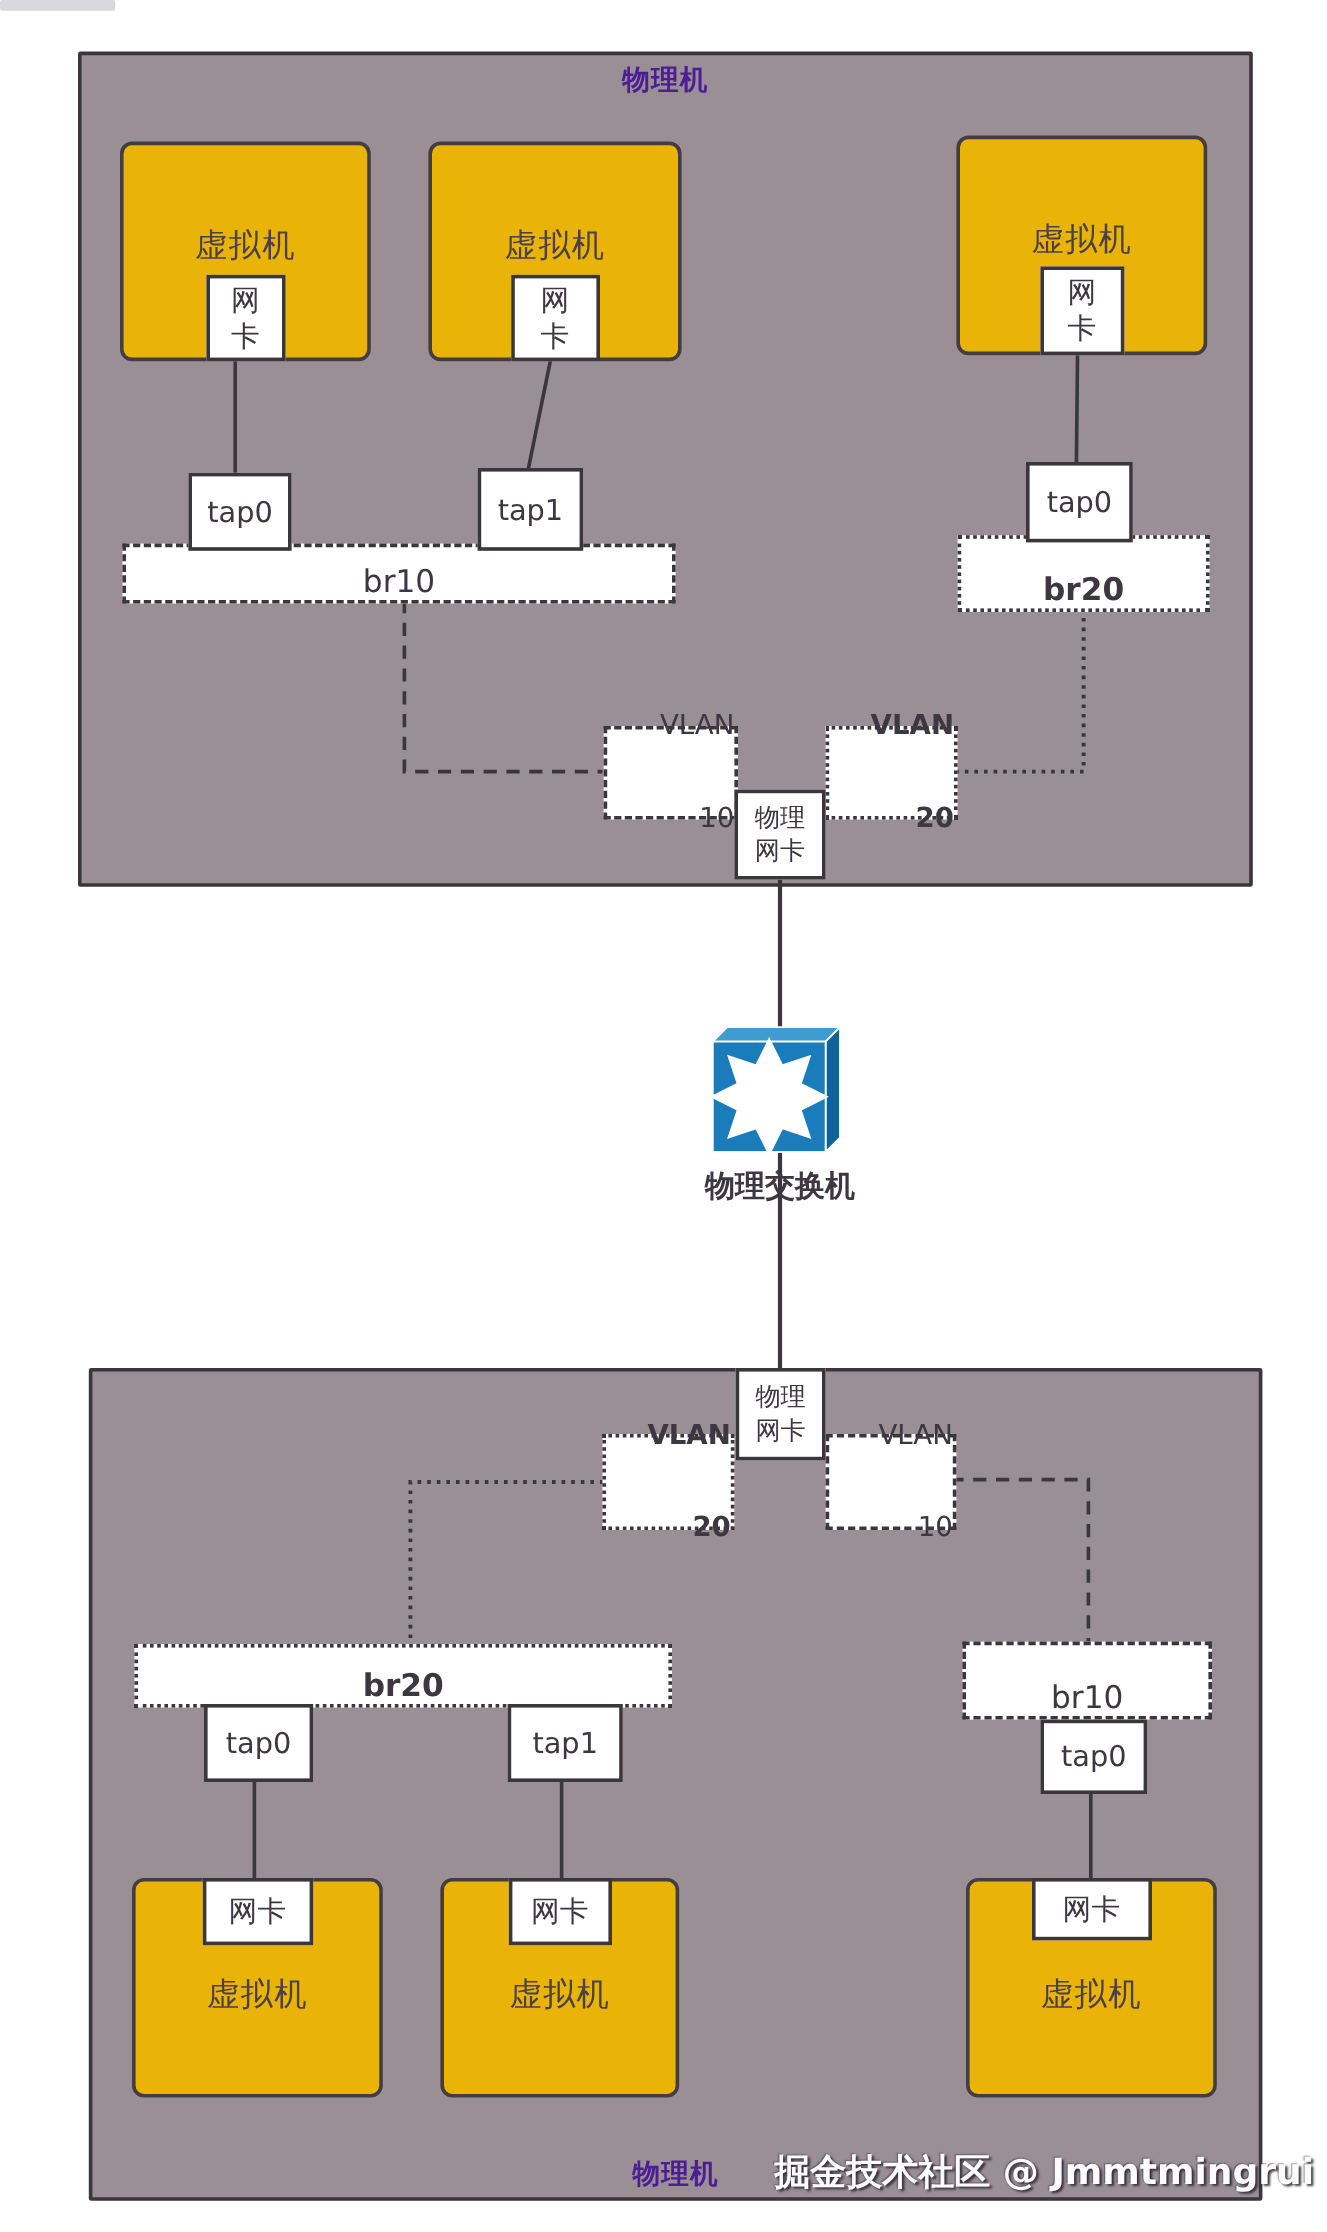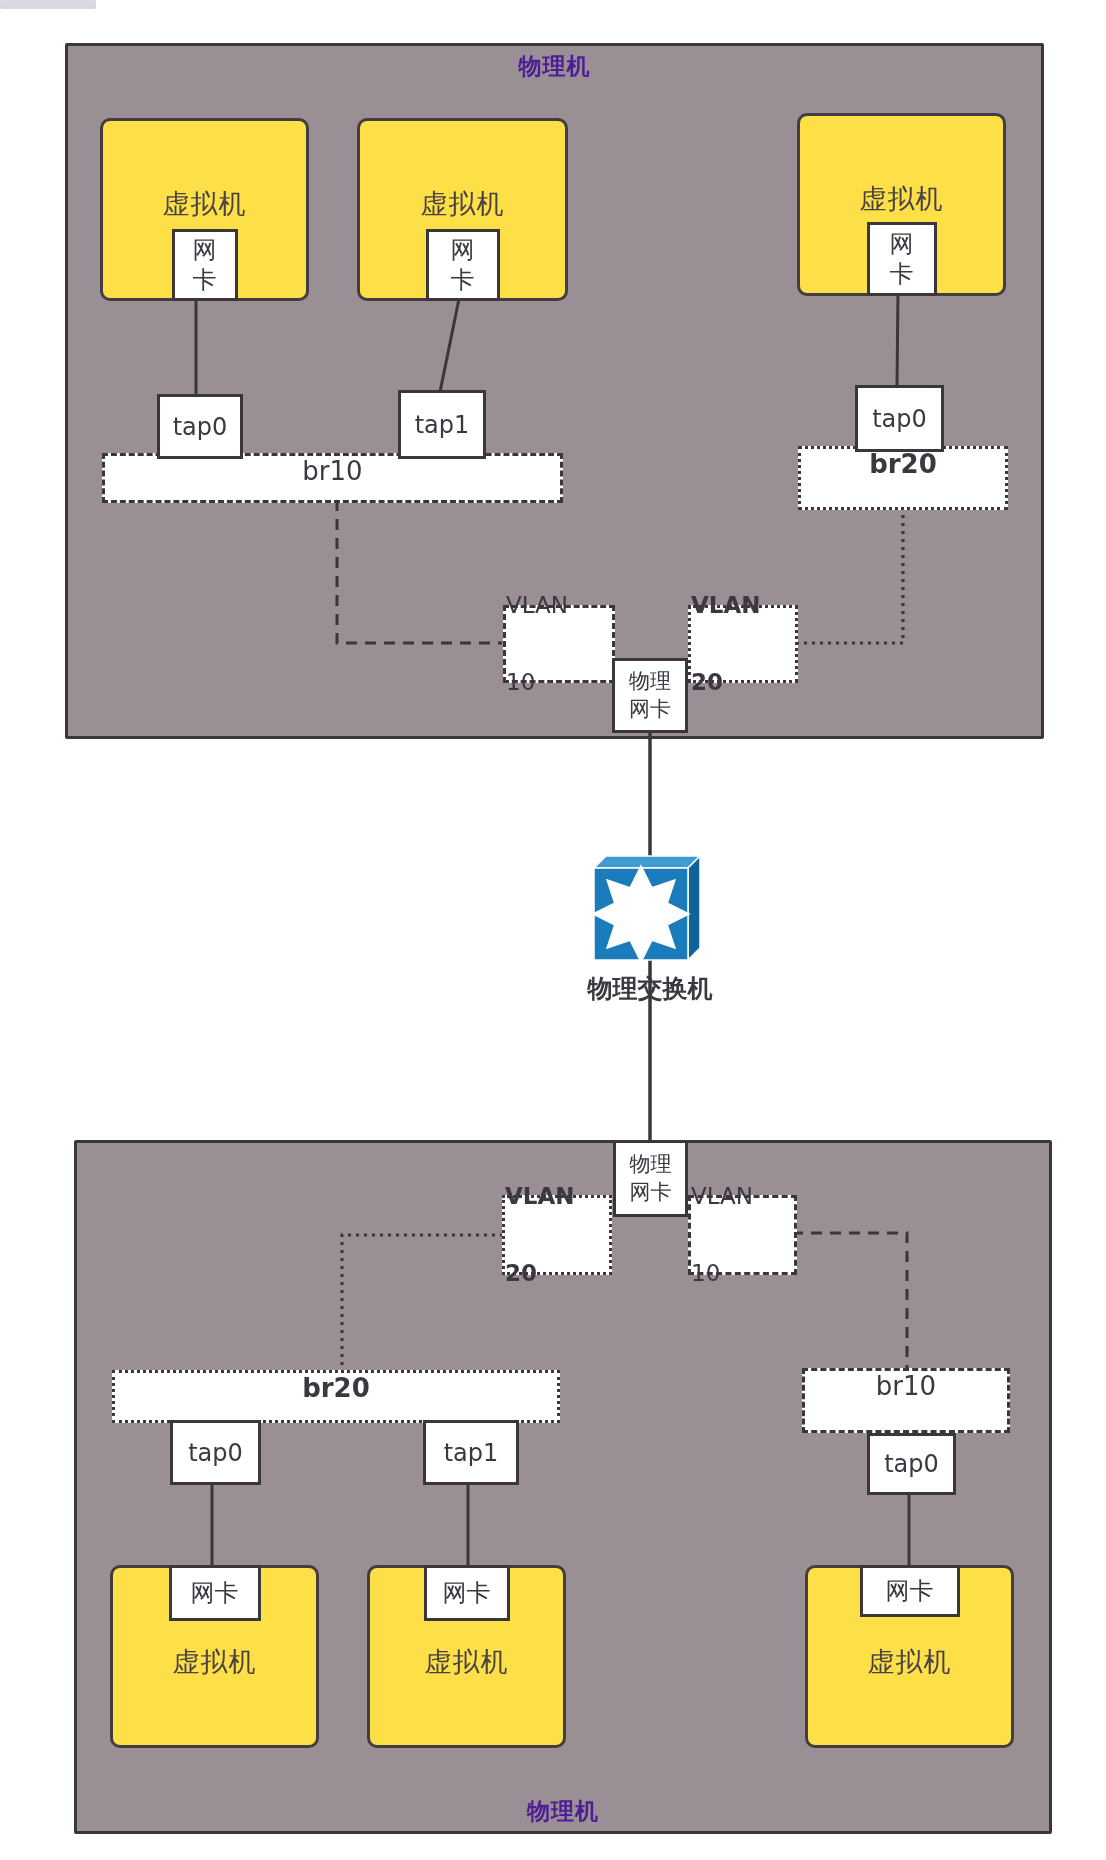--- a/index.html
+++ b/index.html
@@ -10,39 +10,39 @@
   
   .host{
     position:absolute;background:#9a8f95;border:3px solid #3b363a;border-radius:2px;z-index:0;
   }
   .host-label{
     position:absolute;left:0;right:0;text-align:center;
     color:#4c1d95;font-size:23px;font-weight:bold;letter-spacing:1px;z-index:4;
   }
   
   .vm{
-    position:absolute;background:#fde047;border:3px solid #433c40;border-radius:10px;z-index:2;
+    position:absolute;background:#eab308;border:3px solid #433c40;border-radius:10px;z-index:2;
   }
   .vm-label{
     position:absolute;left:0;right:0;text-align:center;
     font-size:27px;color:#4a4145;letter-spacing:1px;
   }
   
   .wbox{
     position:absolute;background:#ffffff;border:3px solid #3b363a;z-index:3;
     display:flex;align-items:center;justify-content:center;text-align:center;
   }
   .nic-v{flex-direction:column;font-size:24px;line-height:1.25;}
   .nic-h{font-size:24px;}
   .tap{font-size:24px;}
   .pnic{flex-direction:column;font-size:21px;line-height:1.3;}
   
   .bridge,.vlan{
     position:absolute;background:#ffffff;z-index:2;
-    display:flex;align-items:flex-start;justify-content:center;text-align:center;
+    display:flex;align-items:flex-end;justify-content:center;text-align:center;
   }
   .bridge{font-size:26px;}
   .vlan{font-size:23px;line-height:1.3;flex-direction:column;gap:47px;}
   .b-dashed{border:3px dashed #3b363a;}
   .b-dotted{border:3px dotted #3b363a;font-weight:bold;}
   
   .lines{position:absolute;left:0;top:0;z-index:1;pointer-events:none;}
   
   .switch-wrap{position:absolute;z-index:2;}
   .switch-label{
@@ -215,14 +215,15 @@
       <path d="M909 1488 L909 1566" stroke-width="3"></path>
 
       <path d="M337 500 L337 643 L502 643" stroke-width="3" stroke-dasharray="11 8"></path>
       <path d="M792 1233 L907 1233 L907 1368" stroke-width="3" stroke-dasharray="11 8"></path>
 
       <path d="M903 507 L903 643 L793 643" stroke-width="3.2" stroke-dasharray="3 5"></path>
       <path d="M503 1235 L342 1235 L342 1370" stroke-width="3.2" stroke-dasharray="3 5"></path>
     </g>
   </svg>
 
+  <div class="watermark" style="right:11px;top:1790px;">掘金技术社区 @ Jmmtmingrui</div>
 
 </div>
 
 </body></html>

